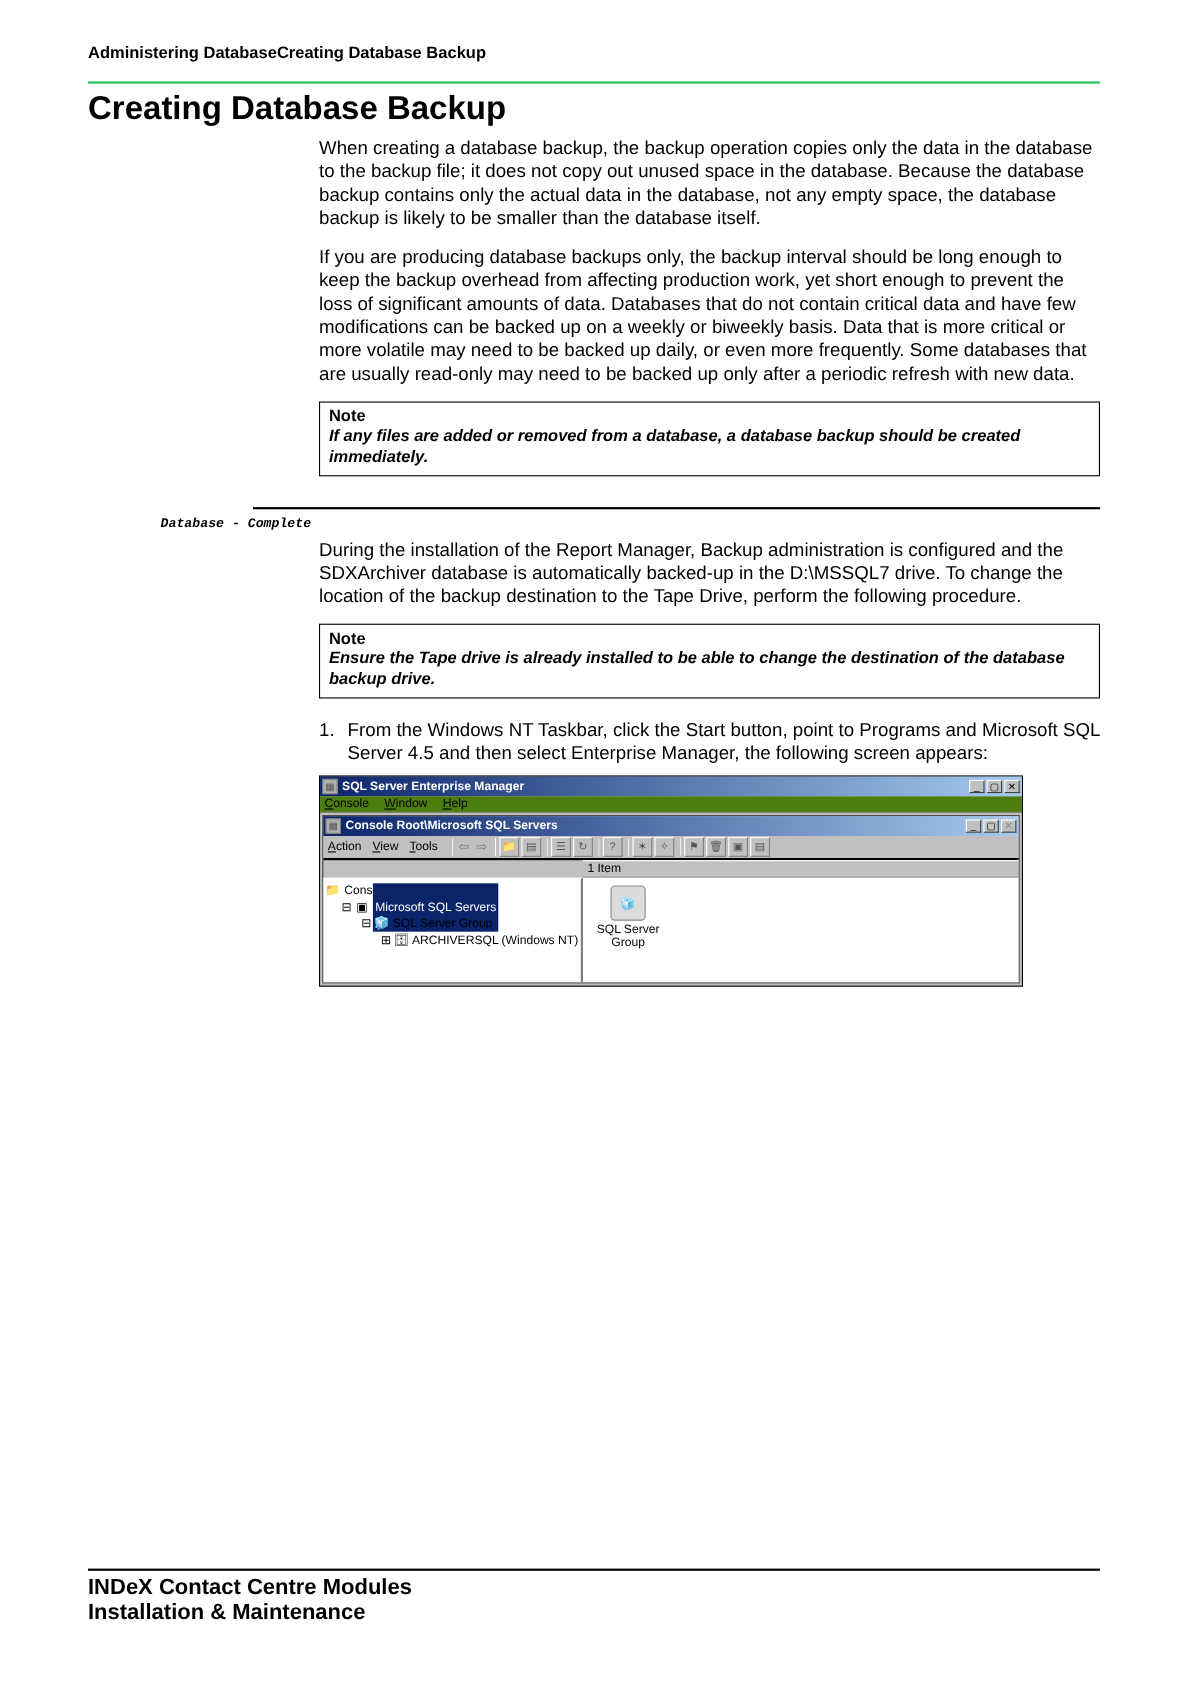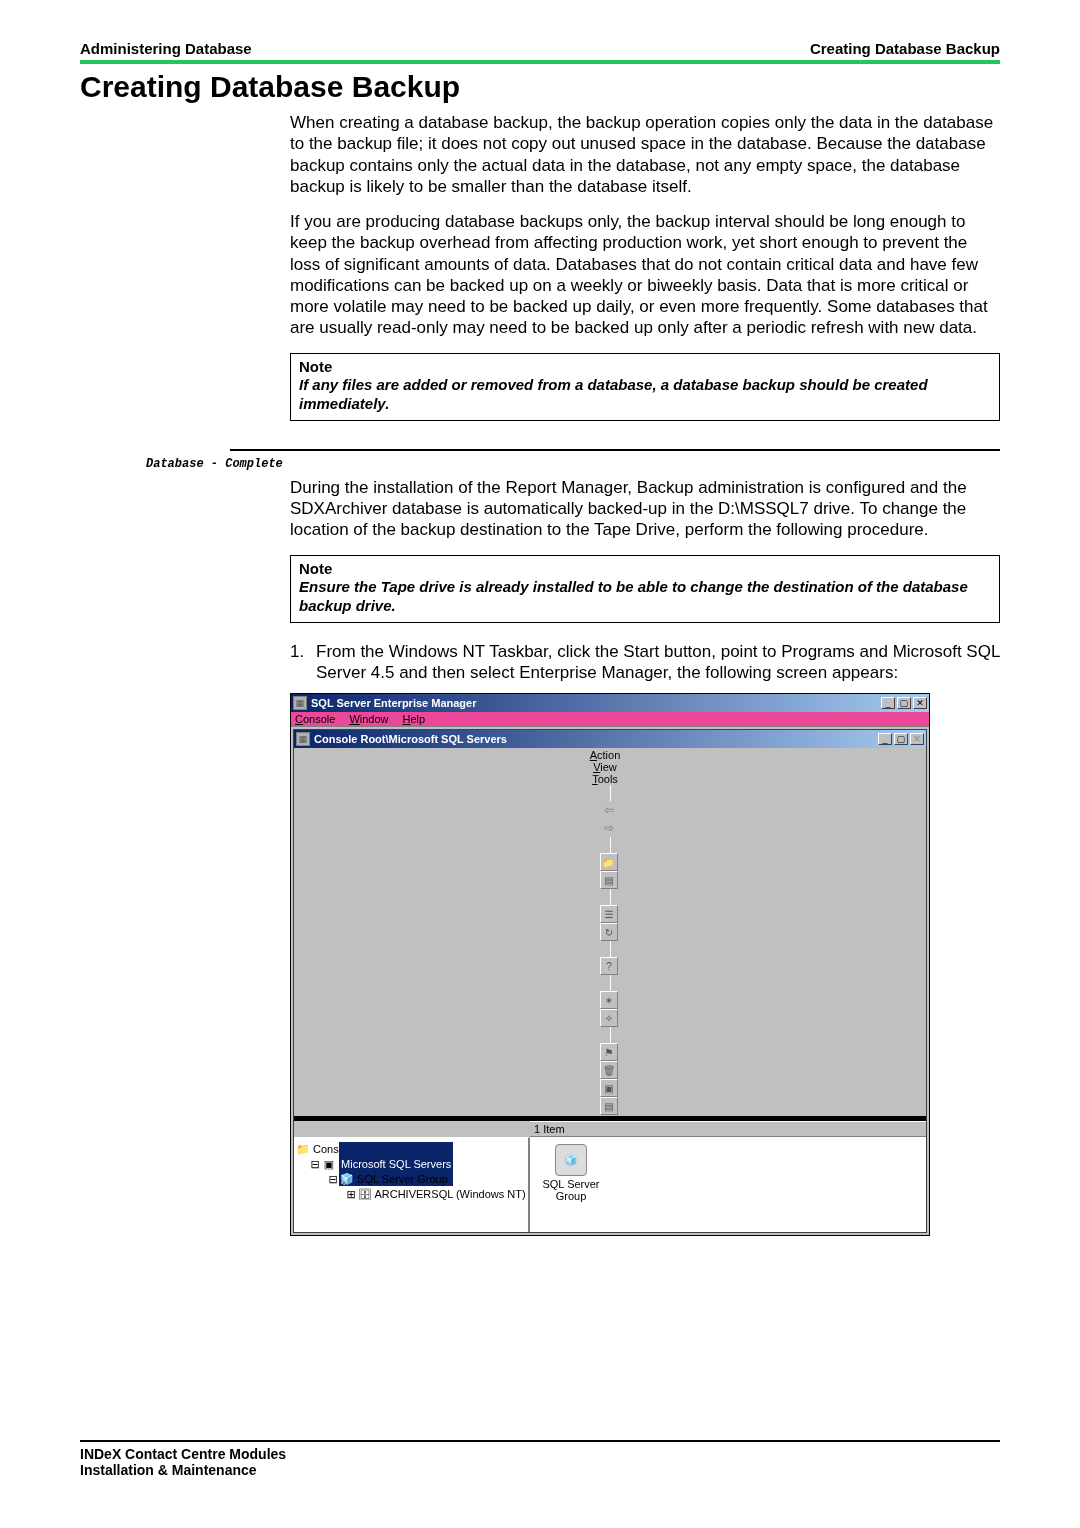--- a/index.html
+++ b/index.html
@@ -6,24 +6,24 @@
   body {
     background: #fff;
     font-family: Arial, Helvetica, sans-serif;
     color: #000;
     width: 1080px;
     height: 1528px;
     position: relative;
     padding: 40px 80px 50px 80px;
   }
   .top-row {
-    display: flex; justify-content: space-between;
+    display: flex; 
     font-weight: bold; font-size: 15px;
-    border-bottom: 4px solid #22c55e;
-    padding-bottom: 3px;
+    border-bottom: 2px solid #22c55e;
+    padding-bottom: 17px;
     margin-bottom: 6px;
   }
   h1.page-h1 {
     font-size: 30px; font-weight: bold;
     margin-top: 4px; margin-bottom: 8px;
   }
   .body-col {
     margin-left: 210px;
     font-size: 17px;
     line-height: 1.25;
@@ -81,36 +81,35 @@
   .titlebar .winbtns { display: flex; gap: 2px; }
   .winbtn {
     width: 14px; height: 12px;
     background: #c0c0c0;
     border-top: 1px solid #fff; border-left: 1px solid #fff;
     border-right: 1px solid #404040; border-bottom: 1px solid #404040;
     font-size: 9px; line-height: 10px; text-align: center;
     color: #000;
   }
   .menubar {
-    background: #ec4899; display: flex; padding: 1px 4px;
+    background: #4d7c0f; display: flex; padding: 1px 4px;
     border-bottom: 1px solid #808080;
   }
   .menubar span { margin-right: 14px; }
   .menubar u { text-decoration: underline; }
   .inner-window {
     margin: 2px;
     border: 1px solid #404040;
     background: #c0c0c0;
   }
   .toolbar {
     display: flex; align-items: center;
-    border-bottom: 5px solid #000000;
+    border-bottom: 2px solid #000000;
     padding: 1px 4px;
     background: #c0c0c0;
-    flex-direction: column;
   }
   .toolbar .tmenu { margin-right: 10px; }
   .toolbar .sep {
     width: 1px; height: 16px; background: #808080;
     margin: 0 3px;
     border-right: 1px solid #fff;
   }
   .tbtn {
     width: 18px; height: 18px;
     background: #c0c0c0;
@@ -162,21 +161,21 @@
     width: 32px; height: 32px; margin: 0 auto 2px auto;
     background: #dcdcdc; border: 1px solid #888;
     border-radius: 4px;
     display:flex;align-items:center;justify-content:center;
   }
   .footer {
     position: absolute;
     left: 80px; right: 80px; bottom: 50px;
     border-top: 2px solid #000;
     display: flex; justify-content: space-between;
-    font-weight: bold; font-size: 14px;
+    font-weight: bold; font-size: 20px;
     padding-top: 4px;
   }
   .footer .right { text-align: right; }
 </style>
 </head>
 <body>
 
 <div class="top-row">
   <span>Administering Database</span>
   <span>Creating Database Backup</span>

